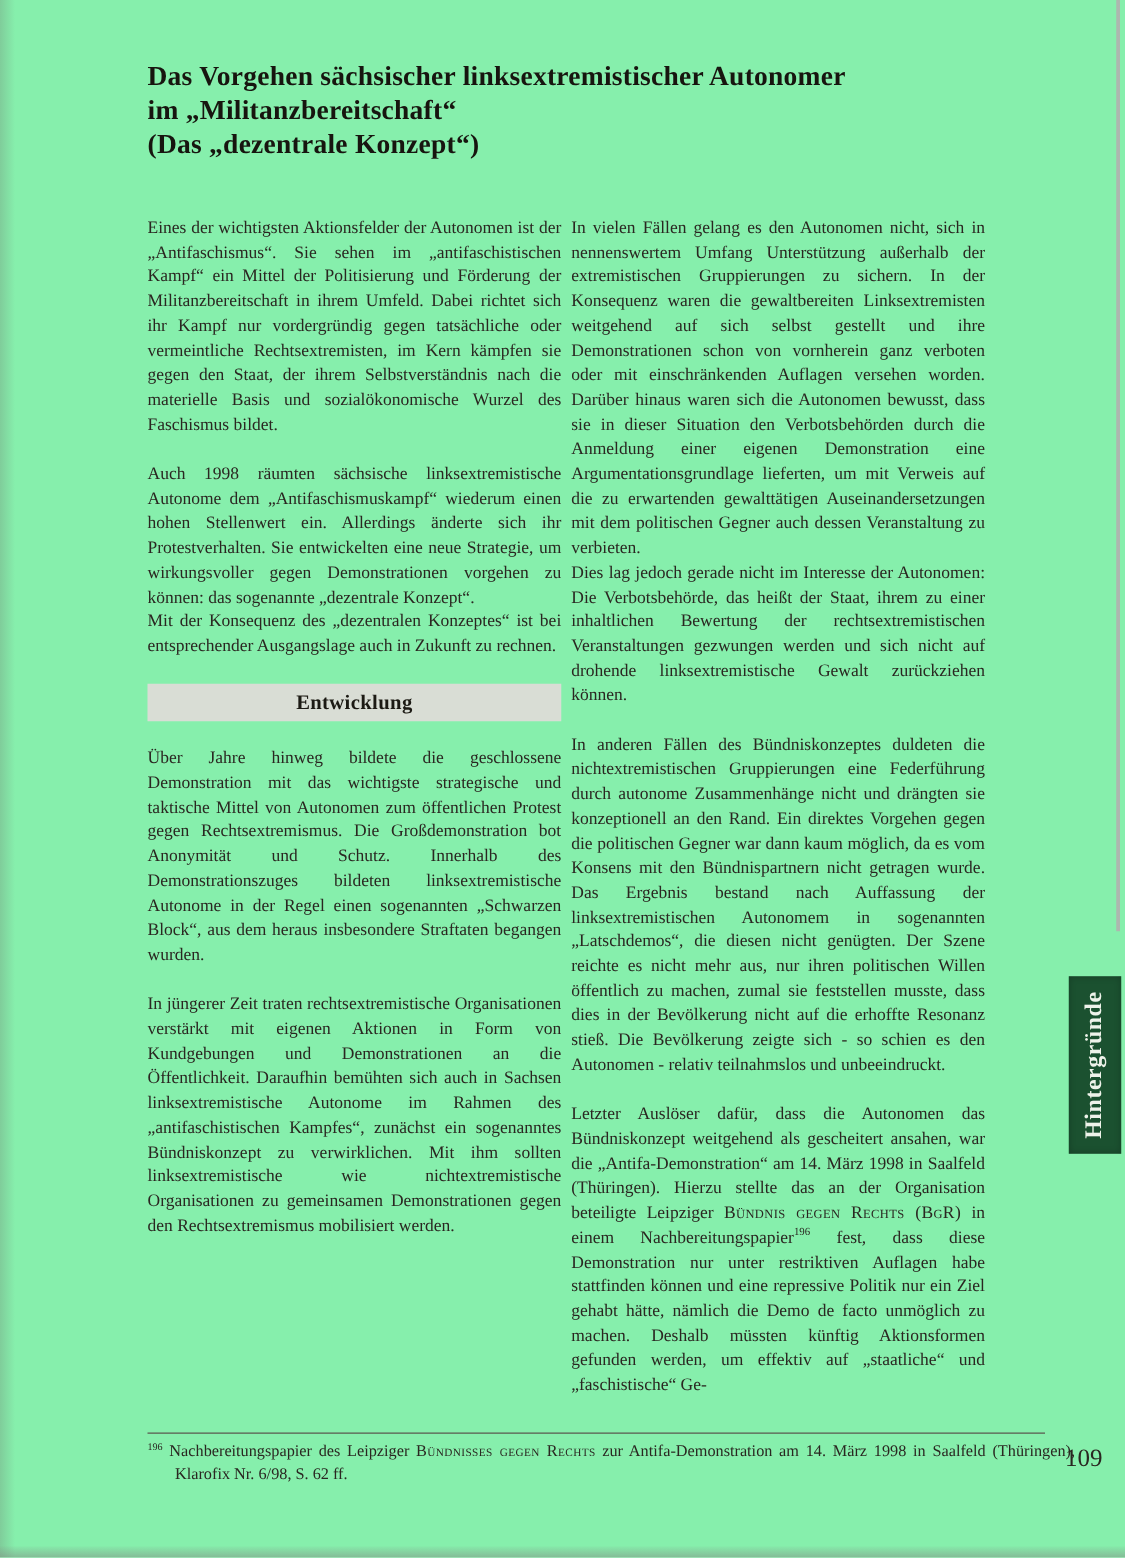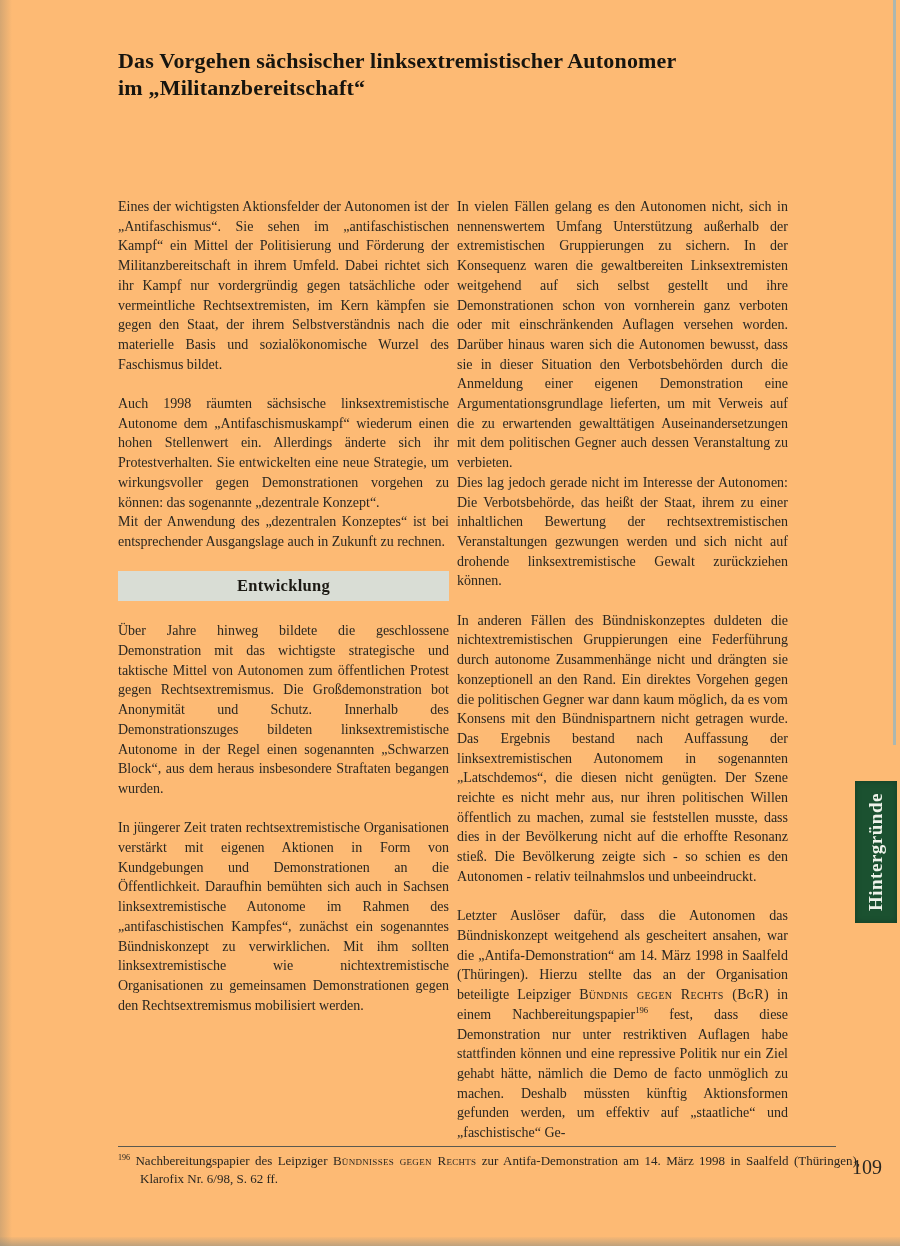--- a/index.html
+++ b/index.html
@@ -30,21 +30,21 @@
   }
   
   .title {
     position: absolute; left: 118px; top: 47px; width: 700px;
     font-size: 22px; font-weight: 700; line-height: 27px;
     color: #17150f; letter-spacing: 0.2px;
   }
   
   .columns {
     position: absolute; left: 118px; top: 173px; width: 684px;
-    display: flex; gap: 8px; margin-top: 24px;
+    display: flex; gap: 8px;
   }
   .col {
     width: 331px;
     font-size: 14px; line-height: 19.7px;
     text-align: justify;
     hyphens: auto; -webkit-hyphens: auto;
     color: #2a2721;
   }
   .col p { margin: 0; }
   .col p.gap { margin-top: 19.7px; }
@@ -89,36 +89,37 @@
   .side-tab span {
     color: #eef3ea;
     font-weight: 700;
     font-size: 19px;
     letter-spacing: 0.5px;
   }
 </style>
 </head>
 <body>
 
-<div class="page" style="background: #fdba74;">
+<div class="page" style="background: #86efac;">
 
   <div class="left-shadow"></div>
   <div class="right-edge-line"></div>
   <div class="bottom-edge"></div>
 
   <div class="title">
     <div>Das Vorgehen sächsischer linksextremistischer Autonomer</div>
     <div>im „Militanzbereitschaft“</div>
+    <div>(Das „dezentrale Konzept“)</div>
   </div>
 
   <div class="columns">
     <div class="col">
         <p><span>Eines der wichtigsten Aktionsfelder der Autonomen ist der „Antifaschismus“. Sie sehen im „antifaschistischen Kampf“ ein Mittel der Politisierung und Förderung der Militanzbereitschaft in ihrem Umfeld. Dabei richtet sich ihr Kampf nur vordergründig gegen tatsächliche oder vermeintliche Rechtsextremisten, im Kern kämpfen sie gegen den Staat, der ihrem Selbstverständnis nach die materielle Basis und sozialökonomische Wurzel des Faschismus bildet.</span></p>
         <p class="gap"><span>Auch 1998 räumten sächsische linksextremistische Autonome dem „Antifaschismuskampf“ wiederum einen hohen Stellenwert ein. Allerdings änderte sich ihr Protestverhalten. Sie entwickelten eine neue Strategie, um wirkungsvoller gegen Demonstrationen vorgehen zu können: das sogenannte „dezentrale Konzept“.</span></p>
-        <p><span>Mit der Anwendung des „dezentralen Konzeptes“ ist bei entsprechender Ausgangslage auch in Zukunft zu rechnen.</span></p>
+        <p><span>Mit der Konsequenz des „dezentralen Konzeptes“ ist bei entsprechender Ausgangslage auch in Zukunft zu rechnen.</span></p>
         <div class="section-heading" style="background: rgb(217, 221, 213); text-align: center;">Entwicklung</div>
         <p><span>Über Jahre hinweg bildete die geschlossene Demonstration mit das wichtigste strategische und taktische Mittel von Autonomen zum öffentlichen Protest gegen Rechtsextremismus. Die Großdemonstration bot Anonymität und Schutz. Innerhalb des Demonstrationszuges bildeten linksextremistische Autonome in der Regel einen sogenannten „Schwarzen Block“, aus dem heraus insbesondere Straftaten begangen wurden.</span></p>
         <p class="gap"><span>In jüngerer Zeit traten rechtsextremistische Organisationen verstärkt mit eigenen Aktionen in Form von Kundgebungen und Demonstrationen an die Öffentlichkeit. Daraufhin bemühten sich auch in Sachsen linksextremistische Autonome im Rahmen des „antifaschistischen Kampfes“, zunächst ein sogenanntes Bündniskonzept zu verwirklichen. Mit ihm sollten linksextremistische wie nichtextremistische Organisationen zu gemeinsamen Demonstrationen gegen den Rechtsextremismus mobilisiert werden.</span></p>
       </div>
     <div class="col">
         <p><span>In vielen Fällen gelang es den Autonomen nicht, sich in nennenswertem Umfang Unterstützung außerhalb der extremistischen Gruppierungen zu sichern. In der Konsequenz waren die gewaltbereiten Linksextremisten weitgehend auf sich selbst gestellt und ihre Demonstrationen schon von vornherein ganz verboten oder mit einschränkenden Auflagen versehen worden. Darüber hinaus waren sich die Autonomen bewusst, dass sie in dieser Situation den Verbotsbehörden durch die Anmeldung einer eigenen Demonstration eine Argumentationsgrundlage lieferten, um mit Verweis auf die zu erwartenden gewalttätigen Auseinandersetzungen mit dem politischen Gegner auch dessen Veranstaltung zu verbieten.</span></p>
         <p><span>Dies lag jedoch gerade nicht im Interesse der Autonomen: Die Verbotsbehörde, das heißt der Staat, ihrem zu einer inhaltlichen Bewertung der rechtsextremistischen Veranstaltungen gezwungen werden und sich nicht auf drohende linksextremistische Gewalt zurückziehen können.</span></p>
         <p class="gap"><span>In anderen Fällen des Bündniskonzeptes duldeten die nichtextremistischen Gruppierungen eine Federführung durch autonome Zusammenhänge nicht und drängten sie konzeptionell an den Rand. Ein direktes Vorgehen gegen die politischen Gegner war dann kaum möglich, da es vom Konsens mit den Bündnispartnern nicht getragen wurde. Das Ergebnis bestand nach Auffassung der linksextremistischen Autonomem in sogenannten „Latschdemos“, die diesen nicht genügten. Der Szene reichte es nicht mehr aus, nur ihren politischen Willen öffentlich zu machen, zumal sie feststellen musste, dass dies in der Bevölkerung nicht auf die erhoffte Resonanz stieß. Die Bevölkerung zeigte sich - so schien es den Autonomen - relativ teilnahmslos und unbeeindruckt.</span></p>
         <p class="gap"><span>Letzter Auslöser dafür, dass die Autonomen das Bündniskonzept weitgehend als gescheitert ansahen, war die „Antifa-Demonstration“ am 14. März 1998 in Saalfeld (Thüringen). Hierzu stellte das an der Organisation beteiligte Leipziger </span><span class="sc">Bündnis gegen Rechts (BgR)</span><span> in einem Nachbereitungspapier</span><sup>196</sup><span> fest, dass diese Demonstration nur unter restriktiven Auflagen habe stattfinden können und eine repressive Politik nur ein Ziel gehabt hätte, nämlich die Demo de facto unmöglich zu machen. Deshalb müssten künftig Aktionsformen gefunden werden, um effektiv auf „staatliche“ und „faschistische“ Ge-</span></p>
       </div>

